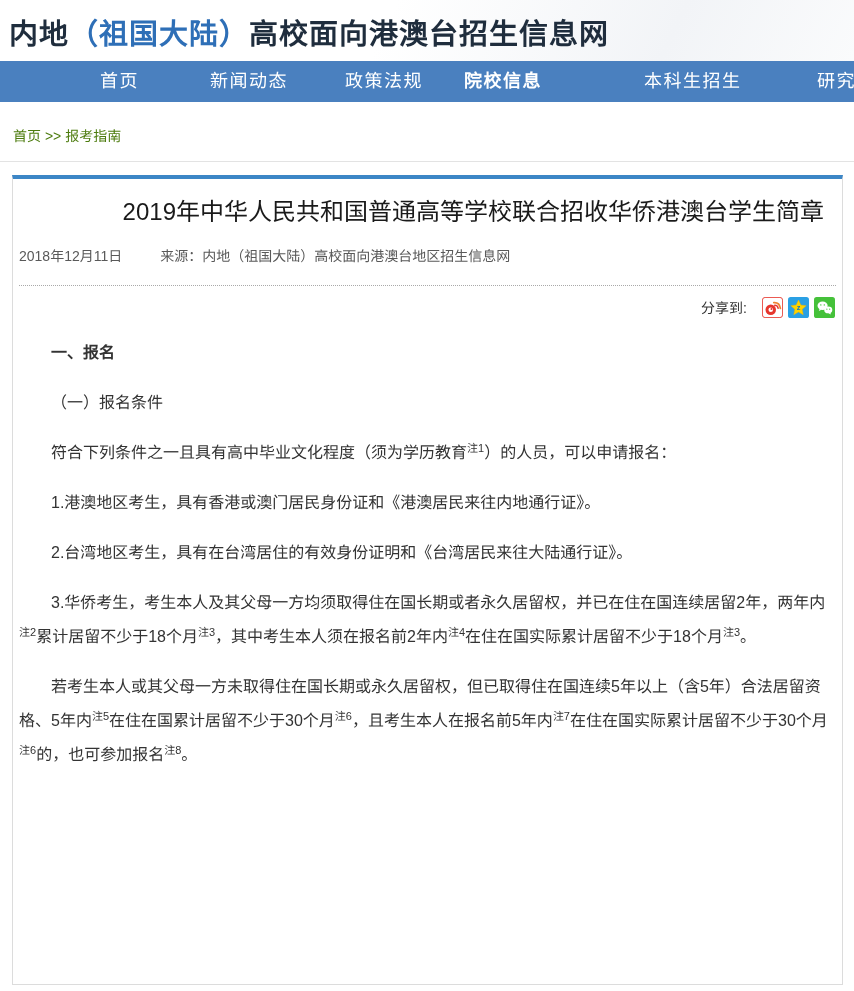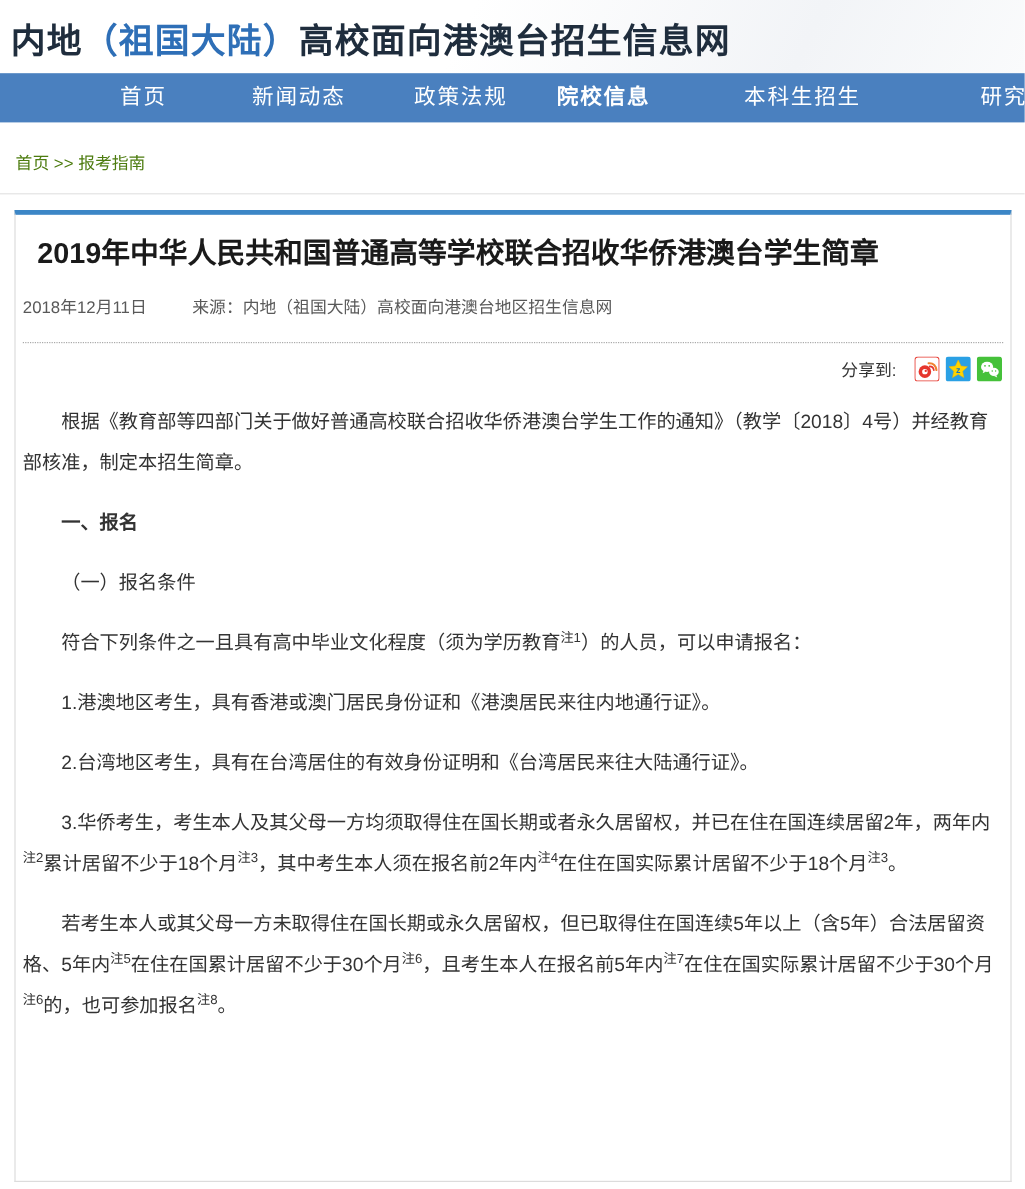--- a/index.html
+++ b/index.html
@@ -36,43 +36,43 @@
   }
   .nav-item{
     position:absolute;top:0;height:41px;line-height:41px;
     color:#ffffff;font-size:18px;letter-spacing:1.5px;
     cursor:pointer;white-space:nowrap;
   }
   .nav-item:nth-of-type(1){left:100px;}
   .nav-item:nth-of-type(2){left:210px;}
   .nav-item:nth-of-type(3){left:345px;}
   .nav-item:nth-of-type(4){left:464px;font-weight:bold;}
-  .nav-item:nth-of-type(5){left:620px;}
+  .nav-item:nth-of-type(5){left:644px;}
   .nav-item:nth-of-type(6){left:817px;}
   
   .breadcrumb{
     padding:23px 0 0 13px;
     font-size:14px;color:#4d7c0f;height:41px;
   }
   .breadcrumb .crumb-home{cursor:pointer;}
   .page-divider{height:1px;background:#e3e3e3;margin-top:18px;}
   
   .content-box{
     margin:13px 11px 0 12px;
     border:1px solid #dcdcdc;
     border-top:4px solid var(--box_blue);
     background:#ffffff;
     padding:0 6px 60px 6px;
     min-height:810px;
   }
   .article-title{
     margin:15px 12px 0;
-    text-align:left;
+    text-align:right;
     font-size:24px;line-height:35px;
-    font-weight:bold;color:#1a1a1a;
+    font-weight:normal;color:#1a1a1a;
   }
   .article-meta{
     margin-top:16px;text-align:left;
     font-size:14px;color:#595959;
   }
   .article-meta .meta-date{margin-right:38px;}
   .dotted-separator{
     margin-top:20px;height:0;
     border-bottom:1px dotted #a9a9a9;
   }
@@ -153,21 +153,20 @@
       <ellipse cx="16.3" cy="14.8" rx="4.6" ry="3.9" fill="#ffffff"></ellipse>
       <path d="M18.5 17.8 L19.5 20 L16.5 18.6 Z" fill="#ffffff"></path>
       <circle cx="7.8" cy="9" r="0.85" fill="#45c13a"></circle>
       <circle cx="11.8" cy="9" r="0.85" fill="#45c13a"></circle>
       <circle cx="14.7" cy="13.9" r="0.7" fill="#45c13a"></circle>
       <circle cx="17.9" cy="13.9" r="0.7" fill="#45c13a"></circle>
     </svg>
   </div>
 
   <div class="article-body">
-      <p>根据《教育部等四部门关于做好普通高校联合招收华侨港澳台学生工作的通知》（教学〔2018〕4号）并经教育部核准，制定本招生简章。</p>
       <p class="heading">一、报名</p>
       <p>（一）报名条件</p>
       <p>符合下列条件之一且具有高中毕业文化程度（须为学历教育<sup>注1</sup>）的人员，可以申请报名：</p>
       <p>1.港澳地区考生，具有香港或澳门居民身份证和《港澳居民来往内地通行证》。</p>
       <p>2.台湾地区考生，具有在台湾居住的有效身份证明和《台湾居民来往大陆通行证》。</p>
       <p>3.华侨考生，考生本人及其父母一方均须取得住在国长期或者永久居留权，并已在住在国连续居留2年，两年内<sup>注2</sup>累计居留不少于18个月<sup>注3</sup>，其中考生本人须在报名前2年内<sup>注4</sup>在住在国实际累计居留不少于18个月<sup>注3</sup>。</p>
       <p>若考生本人或其父母一方未取得住在国长期或永久居留权，但已取得住在国连续5年以上（含5年）合法居留资格、5年内<sup>注5</sup>在住在国累计居留不少于30个月<sup>注6</sup>，且考生本人在报名前5年内<sup>注7</sup>在住在国实际累计居留不少于30个月<sup>注6</sup>的，也可参加报名<sup>注8</sup>。</p>
     </div>
 </div>
 

